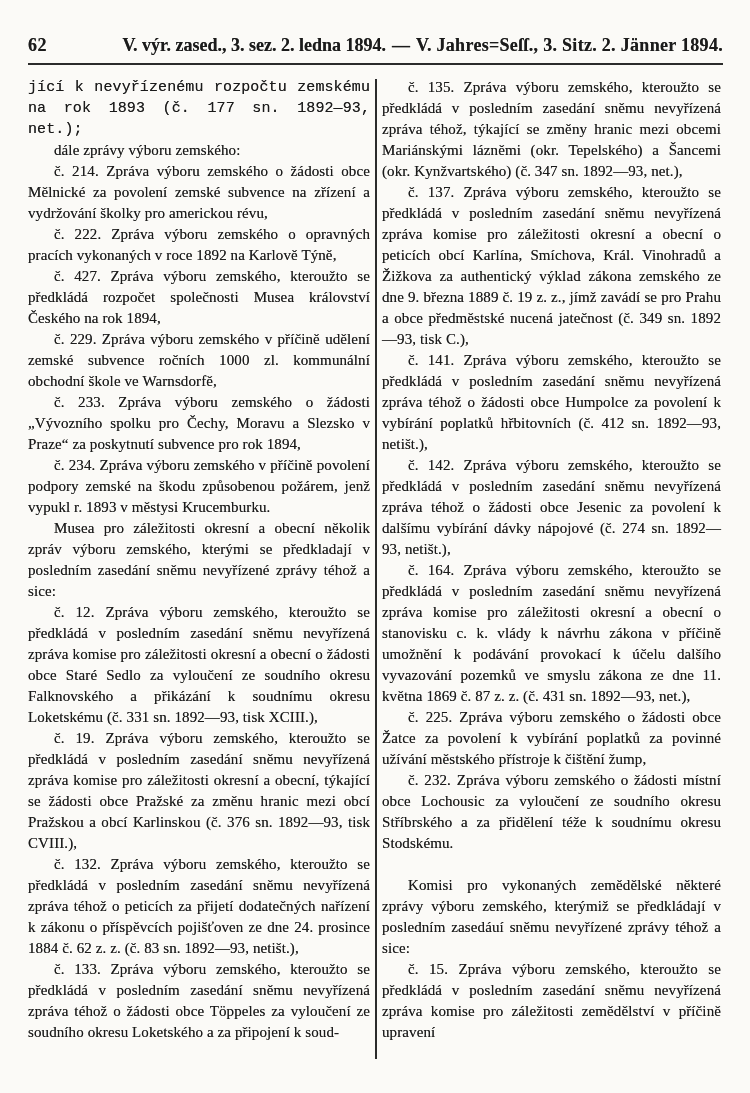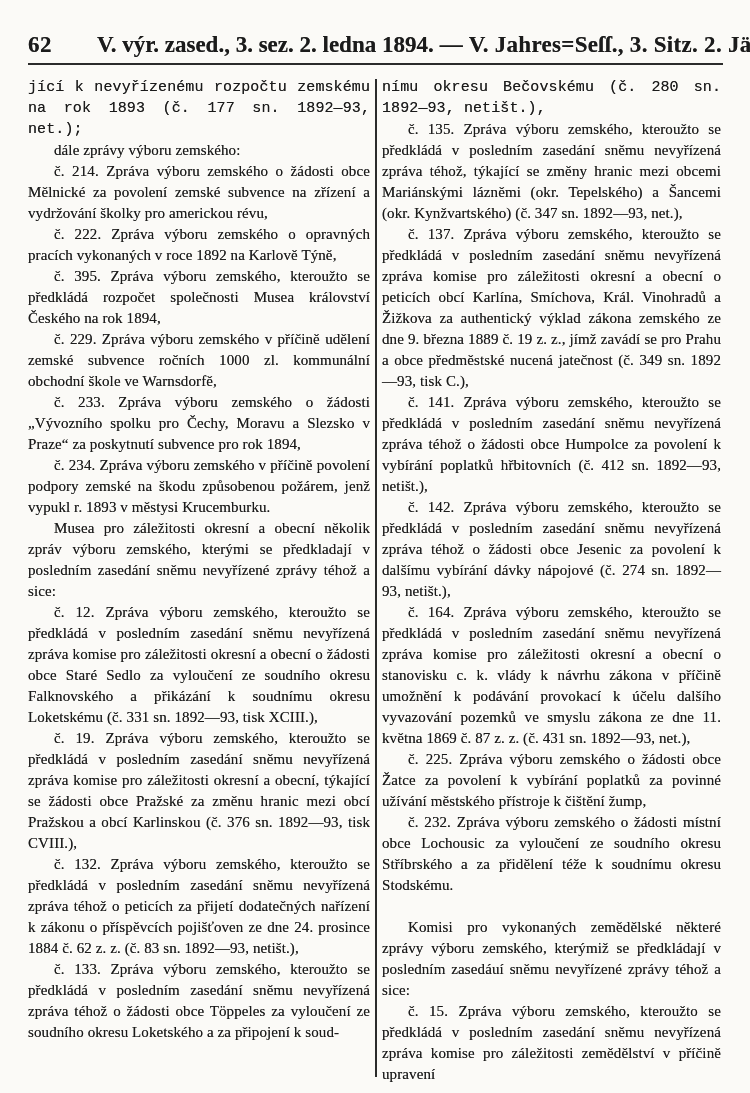--- a/index.html
+++ b/index.html
@@ -14,21 +14,21 @@
     background: #fbfaf7;
     color: #1b1b1b;
     font-family: "Liberation Serif", "DejaVu Serif", serif;
     padding: 34px 27px 0 28px;
     overflow: hidden;
     text-shadow: 0 0 0.5px rgba(25,25,25,0.65);
   }
   .header {
     display: flex;
     align-items: baseline;
-    font-size: 23px;
+    font-size: 18px;
     font-weight: bold;
     line-height: 22px;
     white-space: nowrap;
     gap: 45px;
   }
   .page-number {
     width: 56px;
     letter-spacing: 0.5px;
   }
   .header-title {
@@ -81,35 +81,34 @@
 
   <div class="rule"></div>
 
   <div class="columns">
 
     <div class="col left">
       <p class="para noindent">jící k nevyřízenému rozpočtu zemskému na rok 1893 (č. 177 sn. 1892—93, net.);</p>
       <p class="para">dále zprávy výboru zemského:</p>
       <p class="para">č. 214. Zpráva výboru zemského o žádosti obce Mělnické za povolení zemské subvence na zřízení a vydržování školky pro americkou révu,</p>
       <p class="para">č. 222. Zpráva výboru zemského o opravných pracích vykonaných v roce 1892 na Karlově Týně,</p>
-      <p class="para">č. 395. Zpráva výboru zemského, kteroužto se předkládá rozpočet společnosti Musea království Českého na rok 1894,</p>
+      <p class="para">č. 427. Zpráva výboru zemského, kteroužto se předkládá rozpočet společnosti Musea království Českého na rok 1894,</p>
       <p class="para">č. 229. Zpráva výboru zemského v příčině udělení zemské subvence ročních 1000 zl. kommunální obchodní škole ve Warnsdorfě,</p>
       <p class="para">č. 233. Zpráva výboru zemského o žádosti „Vývozního spolku pro Čechy, Moravu a Slezsko v Praze“ za poskytnutí subvence pro rok 1894,</p>
       <p class="para">č. 234. Zpráva výboru zemského v příčině povolení podpory zemské na škodu způsobenou požárem, jenž vypukl r. 1893 v městysi Krucemburku.</p>
       <p class="para">Musea pro záležitosti okresní a obecní několik zpráv výboru zemského, kterými se předkladají v posledním zasedání sněmu nevyřízené zprávy téhož a sice:</p>
       <p class="para">č. 12. Zpráva výboru zemského, kteroužto se předkládá v posledním zasedání sněmu nevyřízená zpráva komise pro záležitosti okresní a obecní o žádosti obce Staré Sedlo za vyloučení ze soudního okresu Falknovského a přikázání k soudnímu okresu Loketskému (č. 331 sn. 1892—93, tisk XCIII.),</p>
       <p class="para">č. 19. Zpráva výboru zemského, kteroužto se předkládá v posledním zasedání sněmu nevyřízená zpráva komise pro záležitosti okresní a obecní, týkající se žádosti obce Pražské za změnu hranic mezi obcí Pražskou a obcí Karlinskou (č. 376 sn. 1892—93, tisk CVIII.),</p>
       <p class="para">č. 132. Zpráva výboru zemského, kteroužto se předkládá v posledním zasedání sněmu nevyřízená zpráva téhož o peticích za přijetí dodatečných nařízení k zákonu o příspěvcích pojišťoven ze dne 24. prosince 1884 č. 62 z. z. (č. 83 sn. 1892—93, netišt.),</p>
       <p class="para">č. 133. Zpráva výboru zemského, kteroužto se předkládá v posledním zasedání sněmu nevyřízená zpráva téhož o žádosti obce Töppeles za vyloučení ze soudního okresu Loketského a za připojení k soud-</p>
     </div>
 
     <div class="divider"></div>
 
     <div class="col right">
-      <p class="para noindent">nímu okresu Bečovskému (č. 280 sn. 1892—93, netišt.),</p>
       <p class="para">č. 135. Zpráva výboru zemského, kteroužto se předkládá v posledním zasedání sněmu nevyřízená zpráva téhož, týkající se změny hranic mezi obcemi Mariánskými lázněmi (okr. Tepelského) a Šancemi (okr. Kynžvartského) (č. 347 sn. 1892—93, net.),</p>
       <p class="para">č. 137. Zpráva výboru zemského, kteroužto se předkládá v posledním zasedání sněmu nevyřízená zpráva komise pro záležitosti okresní a obecní o peticích obcí Karlína, Smíchova, Král. Vinohradů a Žižkova za authentický výklad zákona zemského ze dne 9. března 1889 č. 19 z. z., jímž zavádí se pro Prahu a obce předměstské nucená jatečnost (č. 349 sn. 1892—93, tisk C.),</p>
       <p class="para">č. 141. Zpráva výboru zemského, kteroužto se předkládá v posledním zasedání sněmu nevyřízená zpráva téhož o žádosti obce Humpolce za povolení k vybírání poplatků hřbitovních (č. 412 sn. 1892—93, netišt.),</p>
       <p class="para">č. 142. Zpráva výboru zemského, kteroužto se předkládá v posledním zasedání sněmu nevyřízená zpráva téhož o žádosti obce Jesenic za povolení k dalšímu vybírání dávky nápojové (č. 274 sn. 1892—93, netišt.),</p>
       <p class="para">č. 164. Zpráva výboru zemského, kteroužto se předkládá v posledním zasedání sněmu nevyřízená zpráva komise pro záležitosti okresní a obecní o stanovisku c. k. vlády k návrhu zákona v příčině umožnění k podávání provokací k účelu dalšího vyvazování pozemků ve smyslu zákona ze dne 11. května 1869 č. 87 z. z. (č. 431 sn. 1892—93, net.),</p>
       <p class="para">č. 225. Zpráva výboru zemského o žádosti obce Žatce za povolení k vybírání poplatků za povinné užívání městského přístroje k čištění žump,</p>
       <p class="para">č. 232. Zpráva výboru zemského o žádosti místní obce Lochousic za vyloučení ze soudního okresu Stříbrského a za přidělení téže k soudnímu okresu Stodskému.</p>
       <p class="para gap">Komisi pro vykonaných zemědělské některé zprávy výboru zemského, kterýmiž se předkládají v posledním zasedáuí sněmu nevyřízené zprávy téhož a sice:</p>
       <p class="para">č. 15. Zpráva výboru zemského, kteroužto se předkládá v posledním zasedání sněmu nevyřízená zpráva komise pro záležitosti zemědělství v příčině upravení</p>
     </div>

